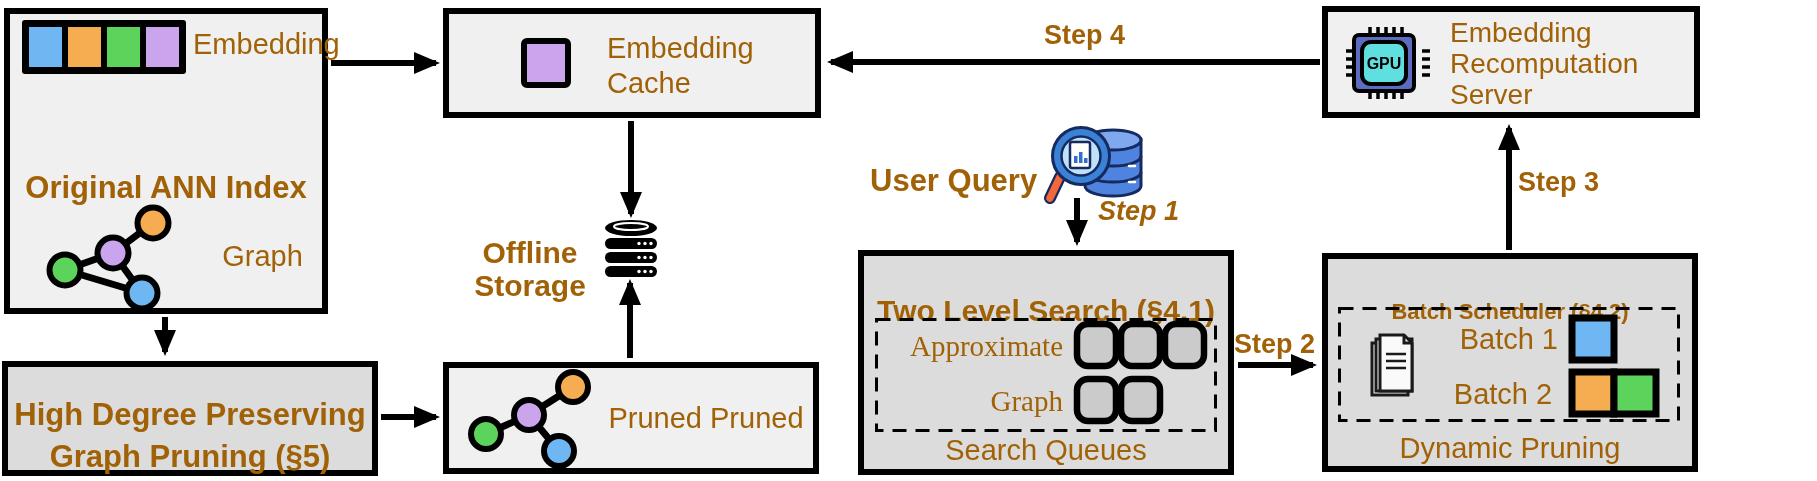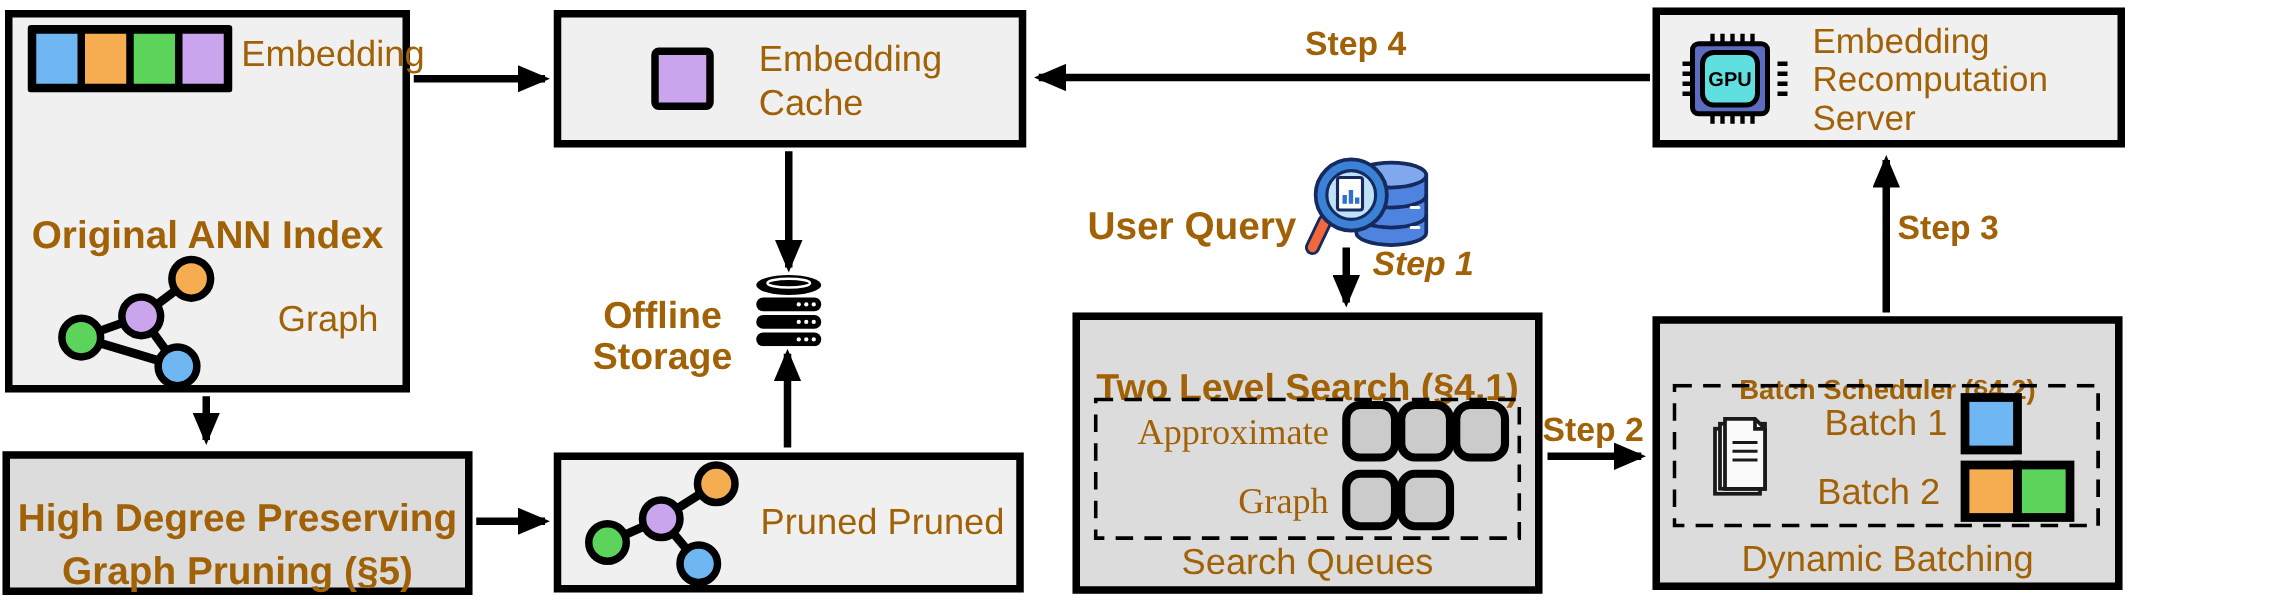--- a/index.html
+++ b/index.html
@@ -159,21 +159,21 @@
       <div class="lbl rt" style="left:110px;top:15px;width:110px;">Batch 1</div>
       <svg class="abs" style="left:228px;top:5px;" width="54" height="54" viewBox="0 0 54 54">
         <rect x="6" y="6" width="42" height="42" stroke="#000" stroke-width="7" fill="#6FB7F2"></rect>
       </svg>
       <div class="lbl rt" style="left:110px;top:70px;width:110px;text-align:center;">Batch 2</div>
       <svg class="abs" style="left:228px;top:59px;" width="96" height="54" viewBox="0 0 96 54">
         <rect x="6" y="6" width="42" height="42" stroke="#000" stroke-width="7" fill="#F6AC51"></rect>
         <rect x="48" y="6" width="42" height="42" stroke="#000" stroke-width="7" fill="#5CD45C"></rect>
       </svg>
     </div>
-    <div class="lbl ctr" style="left:0;top:172px;width:100%;">Dynamic Batching</div>
+    <div class="lbl ctr" style="left:0;top:172px;width:100%;">Dynamic Pruning</div>
   </div>
 
   <div class="lbl b ml ctr" style="left:455px;top:210px;width:150px;font-size:30px;line-height:33px;">Offline
 Storage</div>
 
   <svg class="abs" style="left:602px;top:219px;" width="58" height="58" viewBox="0 0 58 58">
     <ellipse cx="29" cy="9" rx="26" ry="8" fill="#000"></ellipse>
     <ellipse cx="29" cy="7.5" rx="17" ry="3.5" fill="none" stroke="#fff" stroke-width="2"></ellipse>
     <rect x="3" y="19" width="52" height="11" rx="5.5" fill="#000"></rect>
     <rect x="3" y="33" width="52" height="11" rx="5.5" fill="#000"></rect>

